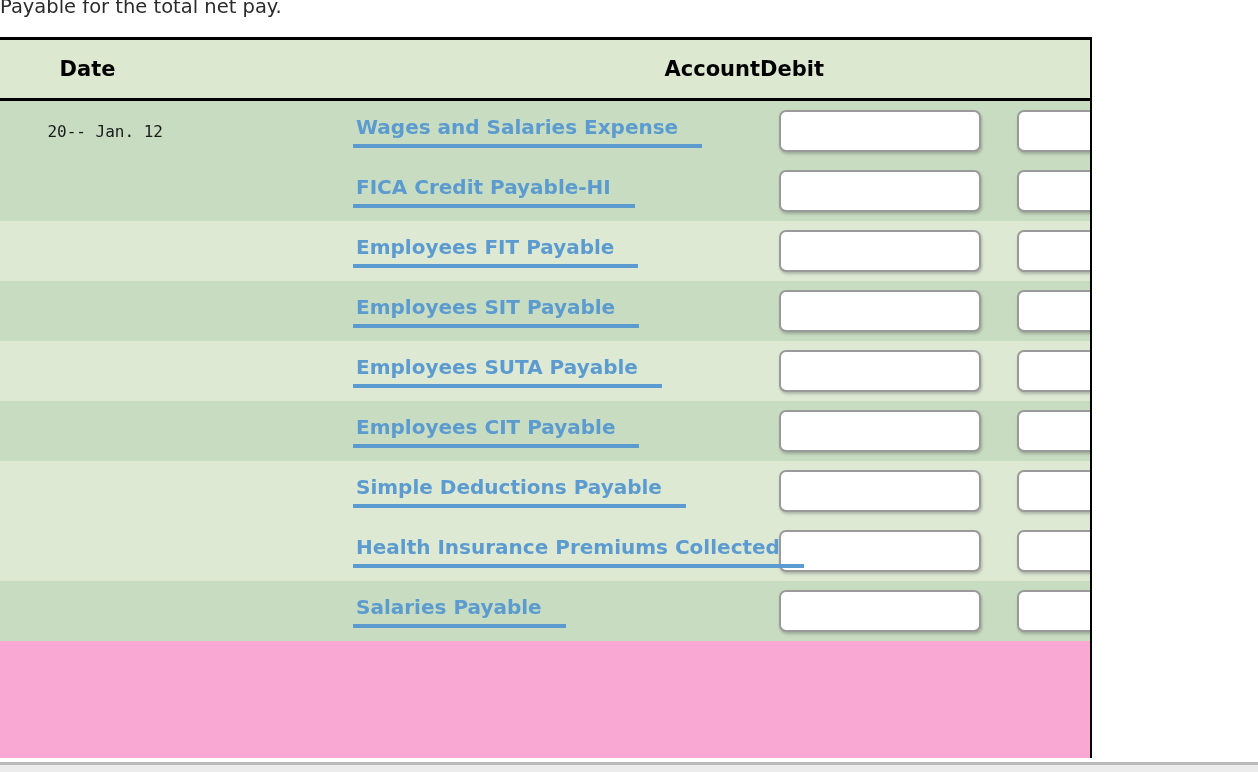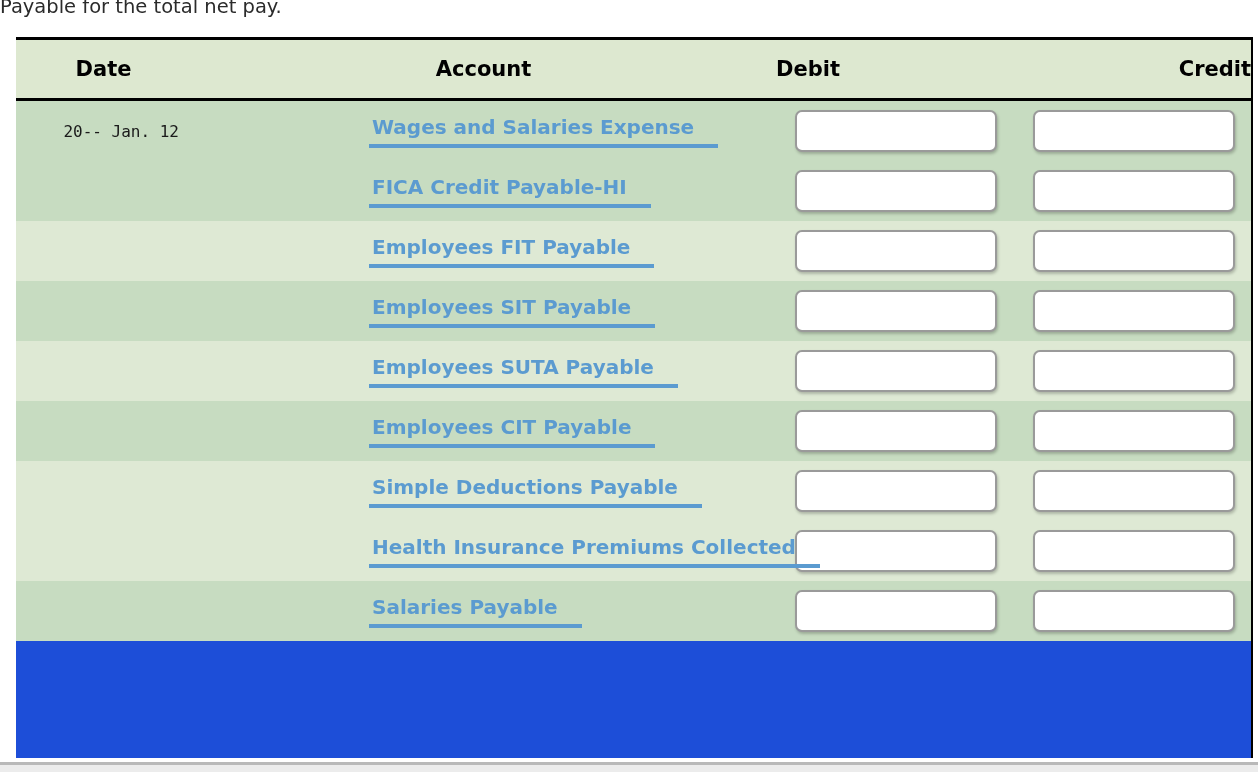--- a/index.html
+++ b/index.html
@@ -33,28 +33,28 @@
     line-height: 32px;
     color: #2b2b2b;
     font-family: "DejaVu Sans", sans-serif;
     white-space: nowrap;
     overflow: hidden;
   }
 
   
   .journal-wrap {
     position: absolute;
-    left: 16px;
+    left: 0px;
     top: 37px;
-    width: 1237px;
+    width: 1092px;
     height: 721px;
     box-sizing: border-box;
     border-top: 3px solid #000000;
     border-right: 2px solid #000000;
-    background: #1d4ed8;
+    background: #f9a8d4;
     overflow: hidden;
   }
 
   table.journal {
     border-collapse: collapse;
     width: 1235px;
     table-layout: fixed;
   }
 
   
@@ -69,21 +69,21 @@
     font-size: 21px;
     font-weight: bold;
     color: #000000;
     font-family: "DejaVu Sans", sans-serif;
     border-bottom: 3px solid #000000;
     padding: 0;
     text-align: center;
     vertical-align: middle;
   }
   th.h-date    { text-align: center; }
-  th.h-account { text-align: center; }
+  th.h-account { text-align: right; }
   th.h-debit   { text-align: left; }
   th.h-credit  { text-align: right; margin-top: 20px; }
 
   tbody tr { height: 60px; }
   tbody tr.odd  td { background: #c7dcc1; }
   tbody tr.even td { background: #dee9d4; }
 
   tbody td {
     padding: 0;
     vertical-align: middle;

